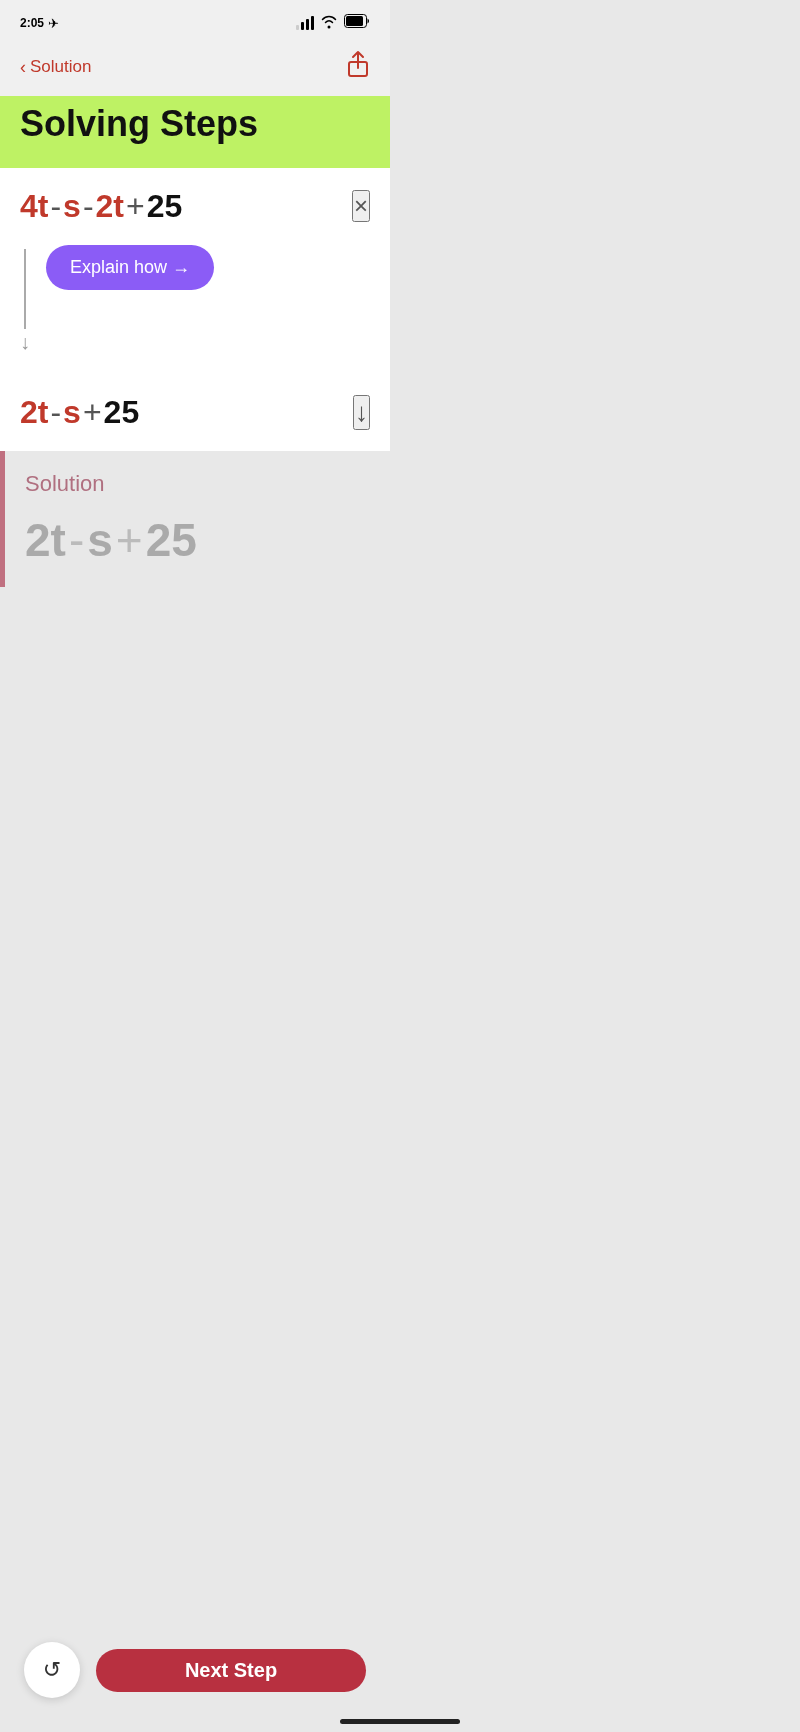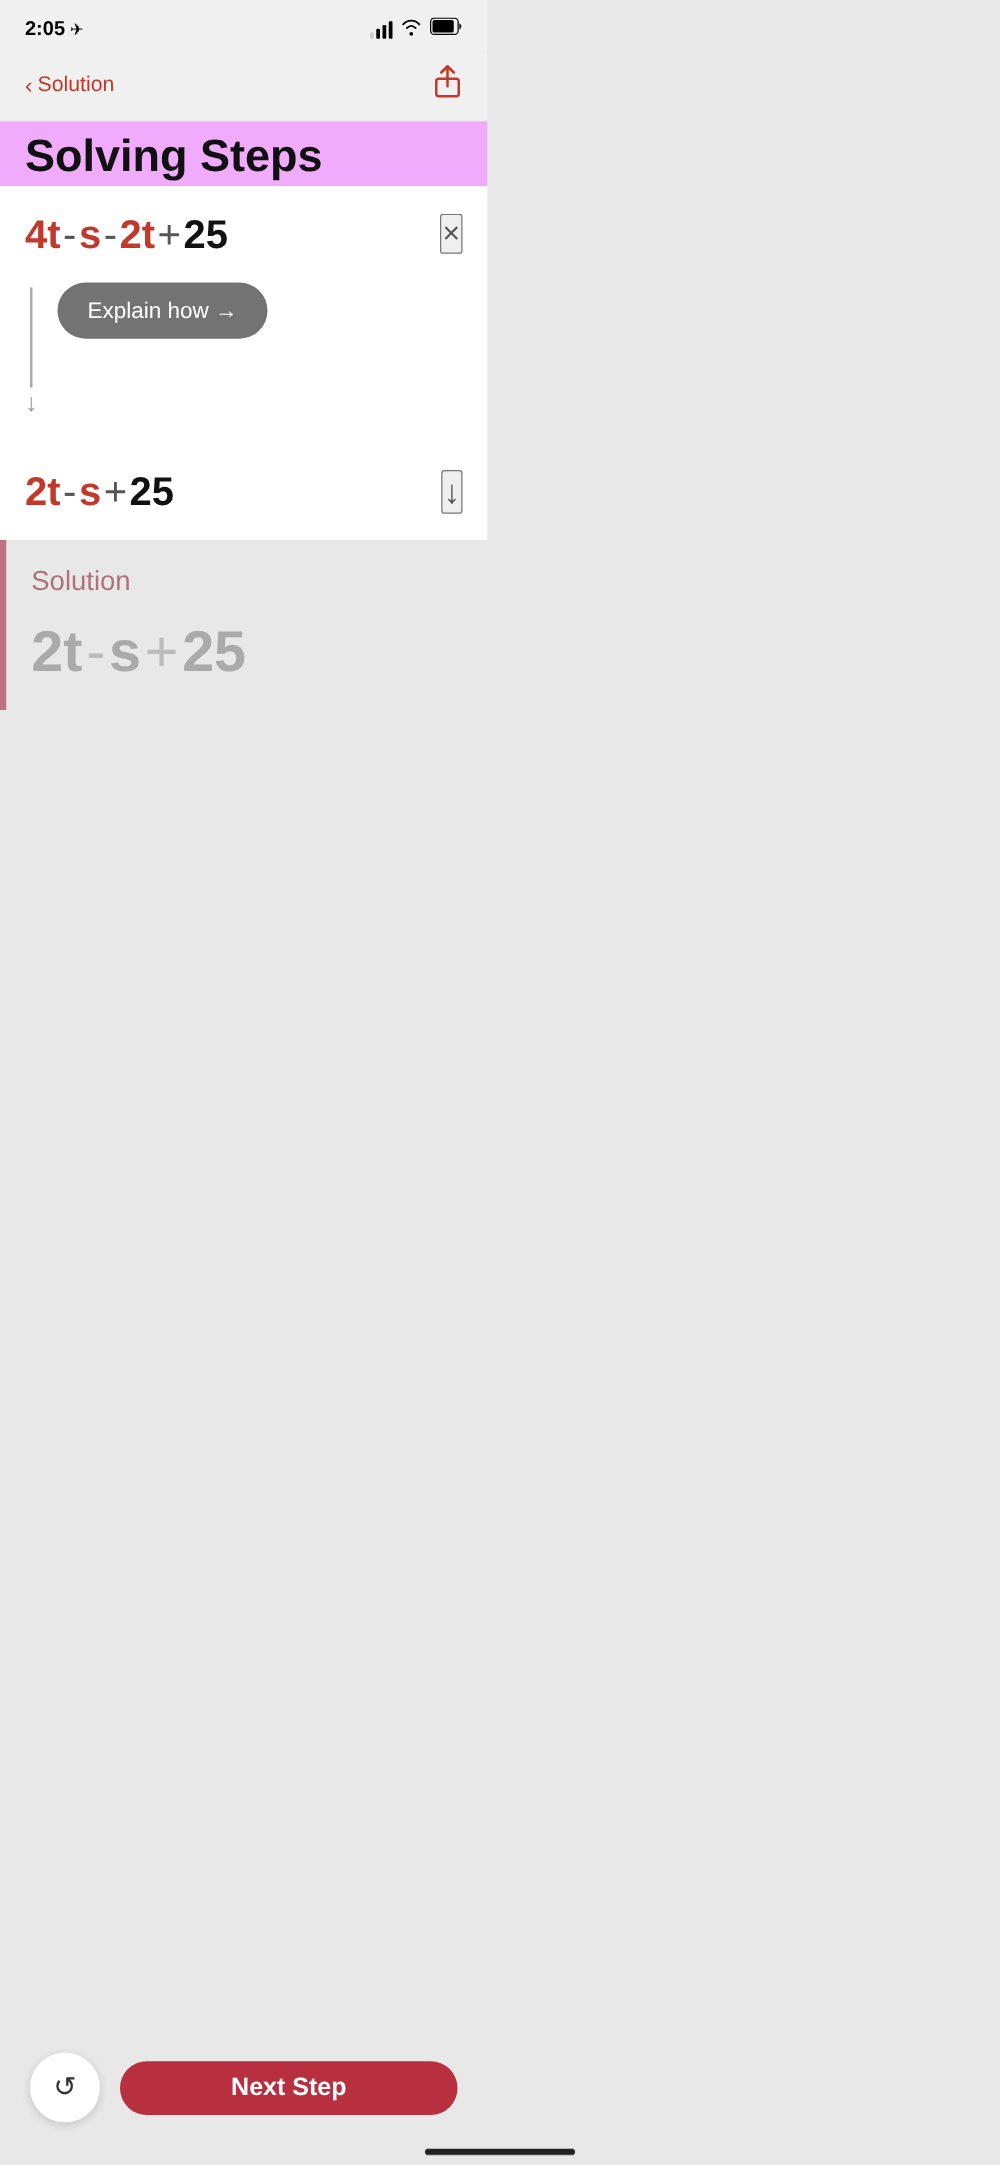--- a/index.html
+++ b/index.html
@@ -15,21 +15,21 @@
 
     .status-bar {
       display: flex;
       justify-content: space-between;
       align-items: center;
       padding: 14px 20px 8px;
       background: #f0f0f0;
     }
 
     .status-time {
-      font-size: 16px;
+      font-size: 12px;
       font-weight: 600;
       color: #000;
     }
 
     .status-icons {
       display: flex;
       align-items: center;
       gap: 6px;
     }
 
@@ -68,22 +68,22 @@
       cursor: pointer;
     }
 
     .share-btn {
       color: #c0392b;
       font-size: 22px;
       cursor: pointer;
     }
 
     .page-title-section {
-      background: #f0abfc;
-      padding: 8px 20px 4px;
+      background: #bef264;
+      padding: 8px 20px 24px;
     }
 
     .page-title {
       font-size: 36px;
       font-weight: 800;
       color: #111;
       line-height: 1.1;
     }
 
     .step-card {
@@ -172,21 +172,21 @@
     .like-terms-link {
       color: #e08020;
       text-decoration: underline;
       font-weight: 500;
     }
 
     .explain-btn {
       display: inline-flex;
       align-items: center;
       gap: 8px;
-      background: #737373;
+      background: #8b5cf6;
       color: #fff;
       border: none;
       border-radius: 30px;
       padding: 12px 24px;
       font-size: 18px;
       font-weight: 500;
       cursor: pointer;
     }
 
     .result-row {

